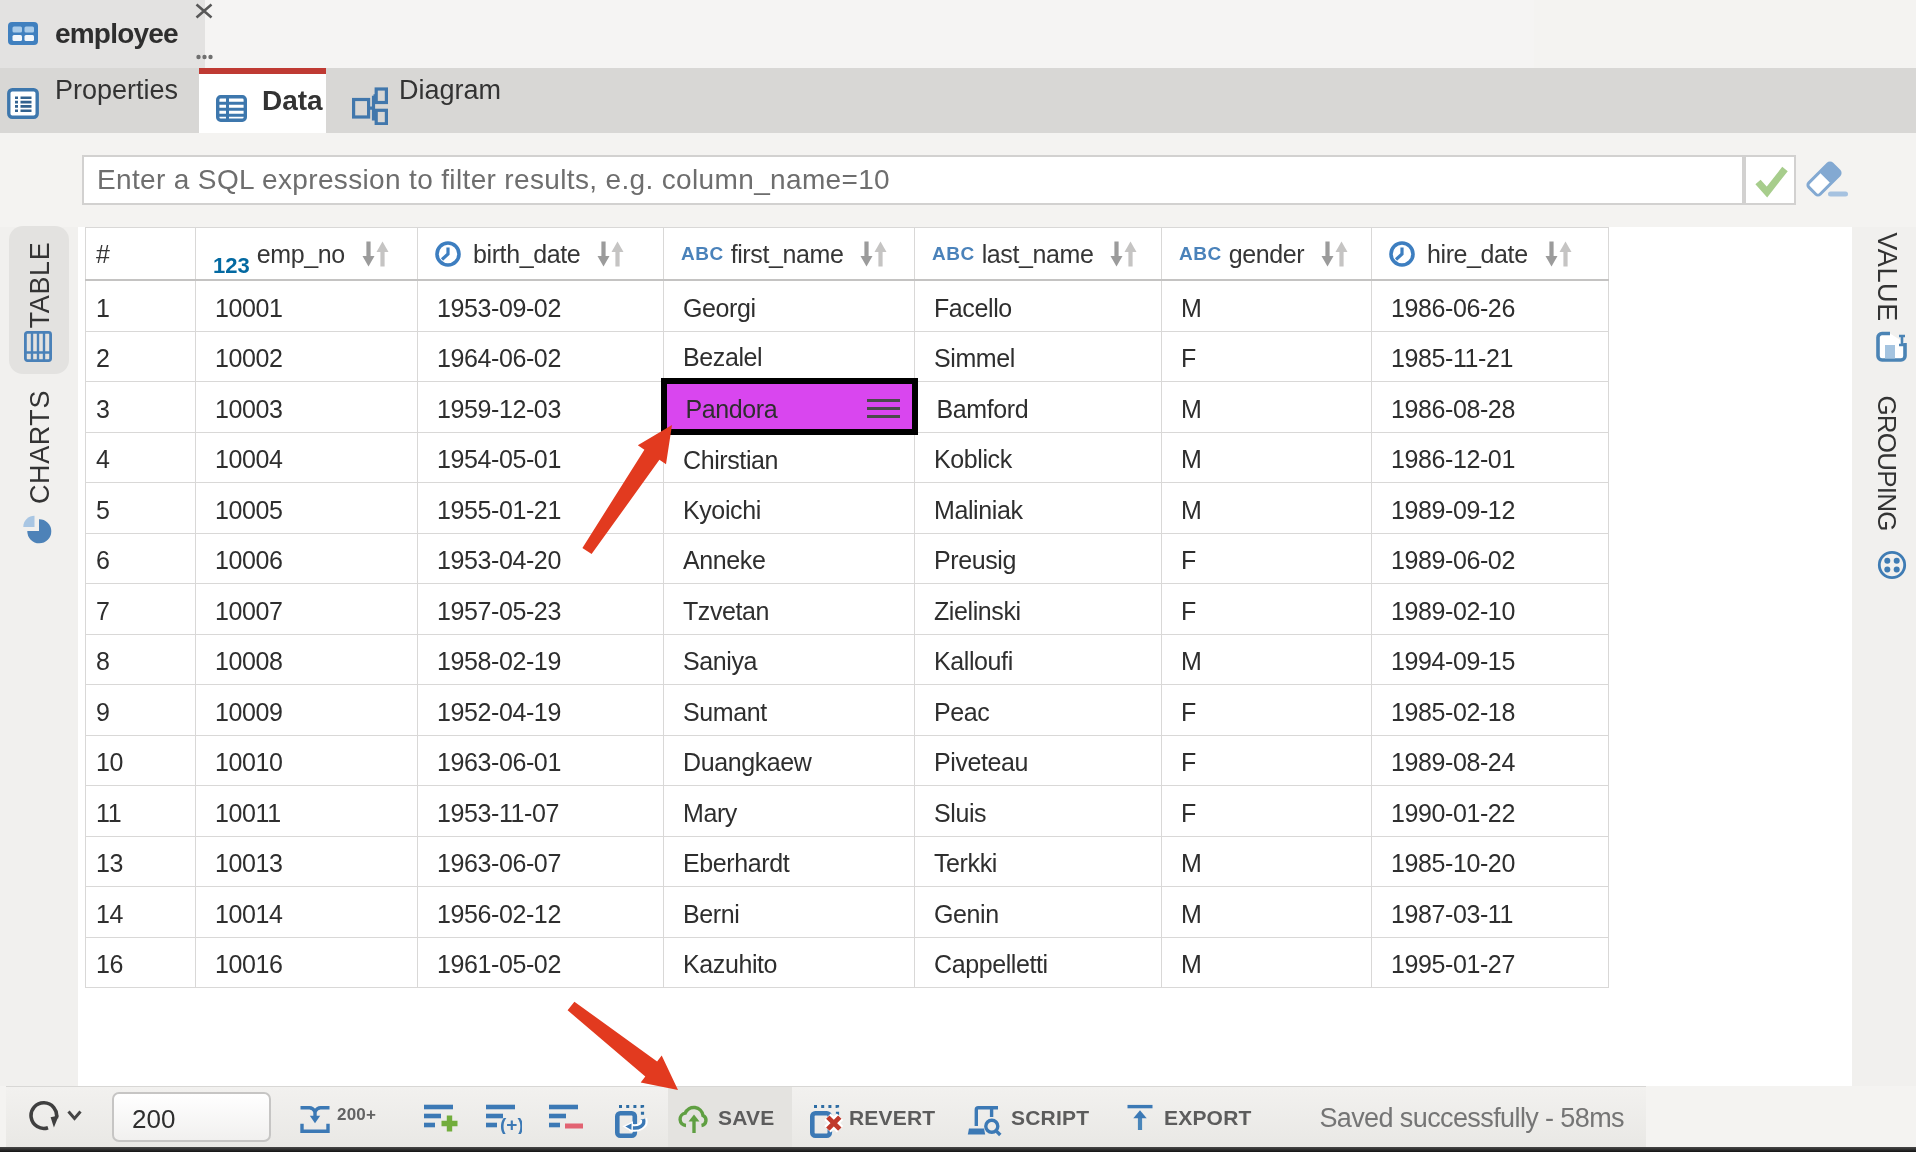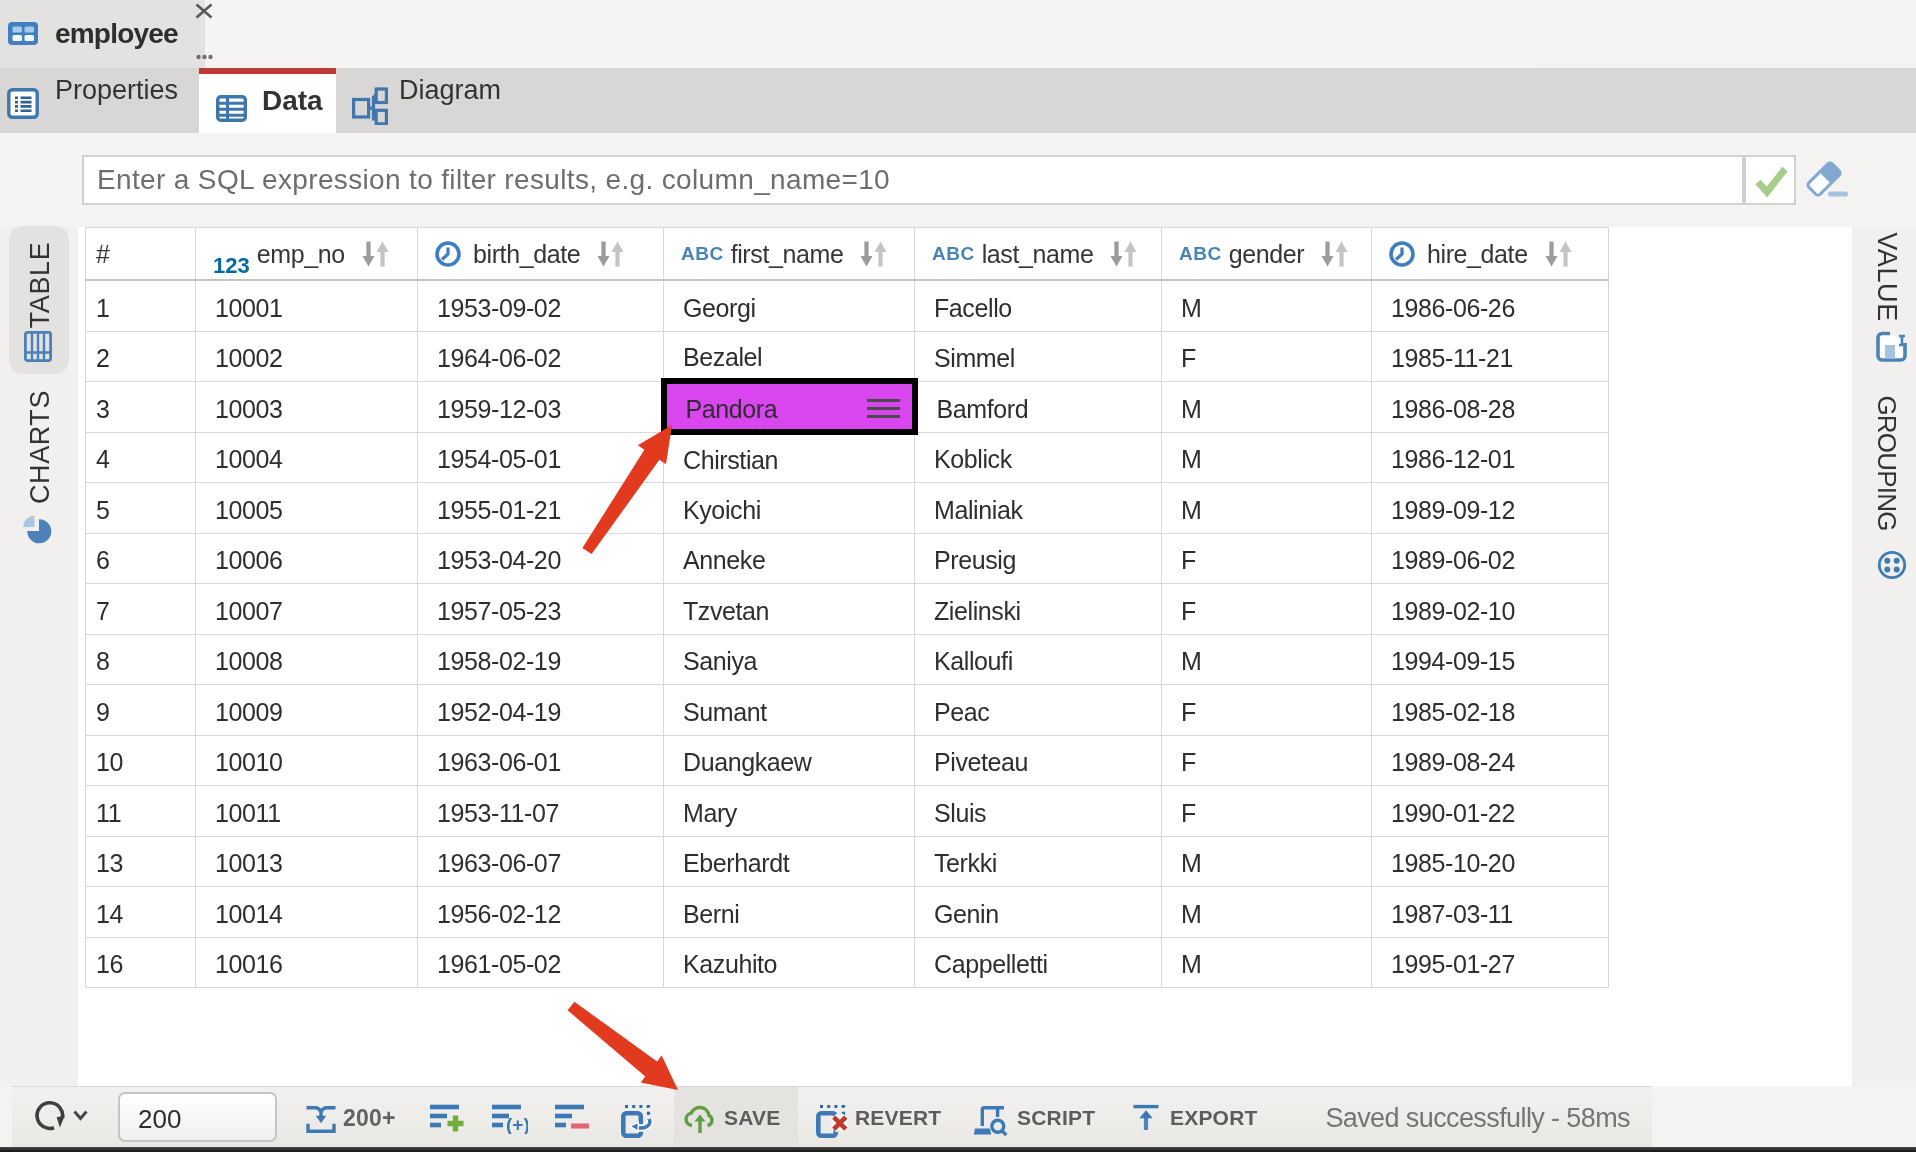--- a/index.html
+++ b/index.html
@@ -6,21 +6,21 @@
   html,body { width:1916px; height:1152px; overflow:hidden; }
   body { font-family:"Liberation Sans", sans-serif; background:#f4f3f1; position:relative; }
   .abs { position:absolute; }
 
   
   #topstrip { left:0; top:0; width:1534px; height:68px; background:#f5f4f3; }
   #emptab { left:0; top:0; width:205px; height:68px; background:#e3e2e1; }
   #emptab .t { position:absolute; left:55px; top:18px; font-size:28px; font-weight:bold; letter-spacing:-0.8px; color:#2e2e2e; }
   
   #tabbar { left:0; top:68px; width:1916px; height:65px; background:#d8d7d5; }
-  #datatab { position:absolute; left:199px; top:0; width:137px; height:65px; background:#fff; border-top:6px solid #bf3a33; }
+  #datatab { position:absolute; left:199px; top:0; width:127px; height:65px; background:#fff; border-top:6px solid #bf3a33; }
   .tablbl { position:absolute; top:7px; font-size:27px; color:#333; }
   
   #filterrow { left:0; top:133px; width:1916px; height:94px; background:#f4f3f1; }
   #sqlinput { position:absolute; left:82px; top:22px; width:1662px; height:50px; background:#fff; border:2px solid #d2d1d0; }
   #sqlinput span { position:absolute; left:13px; top:7px; font-size:28px; letter-spacing:0.35px; color:#6e6e6e; }
   #checkbox { position:absolute; left:1744px; top:22px; width:52px; height:50px; background:#fff; border:2px solid #d2d1d0; }
   
   #lrail { left:0; top:227px; width:78px; height:859px; background:#f1f0ee; }
   #rrail { left:1852px; top:227px; width:64px; height:859px; background:#f1f0ee; }
   .vtextL { white-space:nowrap; transform:translate(-50%,-50%) rotate(-90deg); font-size:27px; color:#333; letter-spacing:0.6px; }
@@ -38,21 +38,21 @@
   th .hlbl { margin-left:7px; }
   td:first-child, th:first-child { padding-left:10px; }
   th svg.clk { margin-right:5px; }
   th svg.sort { margin-left:17px; }
   .numico { font-size:22px; font-weight:bold; color:#0369a1; letter-spacing:0;margin-top:24px; }
   .abcico { font-size:19px; font-weight:bold; color:#4a82ba; letter-spacing:0.5px; }
   #selcell { background:#d946ef; border:6px solid #000000; position:relative; }
   #selcell .ham { position:absolute; right:12px; top:15px; width:33px; height:21px; }
   #selcell .ham div { height:3px; background:#4a4a4a; margin-bottom:5px; }
   
-  #toolbar { left:12px; top:1086px; width:1640px; height:61px; background:linear-gradient(#f2f1ef,#e9e8e5); border-top:1px solid #d8d7d5; }
+  #toolbar { left:6px; top:1086px; width:1640px; height:61px; background:linear-gradient(#f2f1ef,#e9e8e5); border-top:1px solid #d8d7d5; }
   #savebg { position:absolute; left:662px; top:0; width:124px; height:60px; background:#e4e3e0; }
   .tbtxt { position:absolute; top:19px; font-size:21px; font-weight:bold; color:#5c5c5c; letter-spacing:0.2px; }
   #num200 { position:absolute; left:106px; top:5px; width:159px; height:50px; background:linear-gradient(#fff,#f1f0ef); border:2px solid #c6c5c4; border-radius:7px; }
   #num200 span { position:absolute; left:18px; top:10px; font-size:26px; color:#2e2e2e; }
   #savedmsg { position:absolute; right:22px; top:16px; font-size:27px; color:#757575; letter-spacing:-0.6px; }
   #bstrip { left:0; top:1147px; width:1916px; height:5px; background:linear-gradient(#484848,#141414); }
   .ico { position:absolute; }
 </style>
 </head>
 <body>
@@ -424,21 +424,21 @@
     </div>
     <svg class="ico" style="left:290px; top:14px;" width="36" height="34" viewBox="0 0 36 34">
       <g fill="none" stroke="#3c79b5" stroke-width="3.4">
         <path d="M4.5 6.8 h9 c3.3 0 4.5 2 5.6 3.9"></path>
         <path d="M33.5 6.8 h-9 c-3.3 0 -4.5 2 -5.6 3.9"></path>
         <path d="M19 10 v6.5"></path>
         <path d="M6 22.8 V 30.3 H 32 V 22.8"></path>
       </g>
       <path d="M13.8 14.8 h10.4 L19 22.3 Z" fill="#3c79b5"></path>
     </svg>
-    <span class="tbtxt" style="left:331px; top:18px; font-size:23px; color:#636363;text-align:right;">200+</span>
+    <span class="tbtxt" style="left:331px; top:18px; font-size:17px; color:#636363;text-align:right;">200+</span>
     <svg class="ico" style="left:418px; top:16px;" width="36" height="31" viewBox="0 0 36 31">
       <g stroke="#3c79b5" stroke-width="4.6">
         <path d="M0 4 h29"></path>
         <path d="M0 13 h17"></path>
         <path d="M0 22 h11"></path>
       </g>
       <path d="M25.5 12.5 v16 M17.5 20.5 h16" stroke="#72ad3c" stroke-width="5.4"></path>
     </svg>
     <svg class="ico" style="left:480px; top:16px;" width="36" height="31" viewBox="0 0 36 31">
       <g stroke="#3c79b5" stroke-width="4.6">

